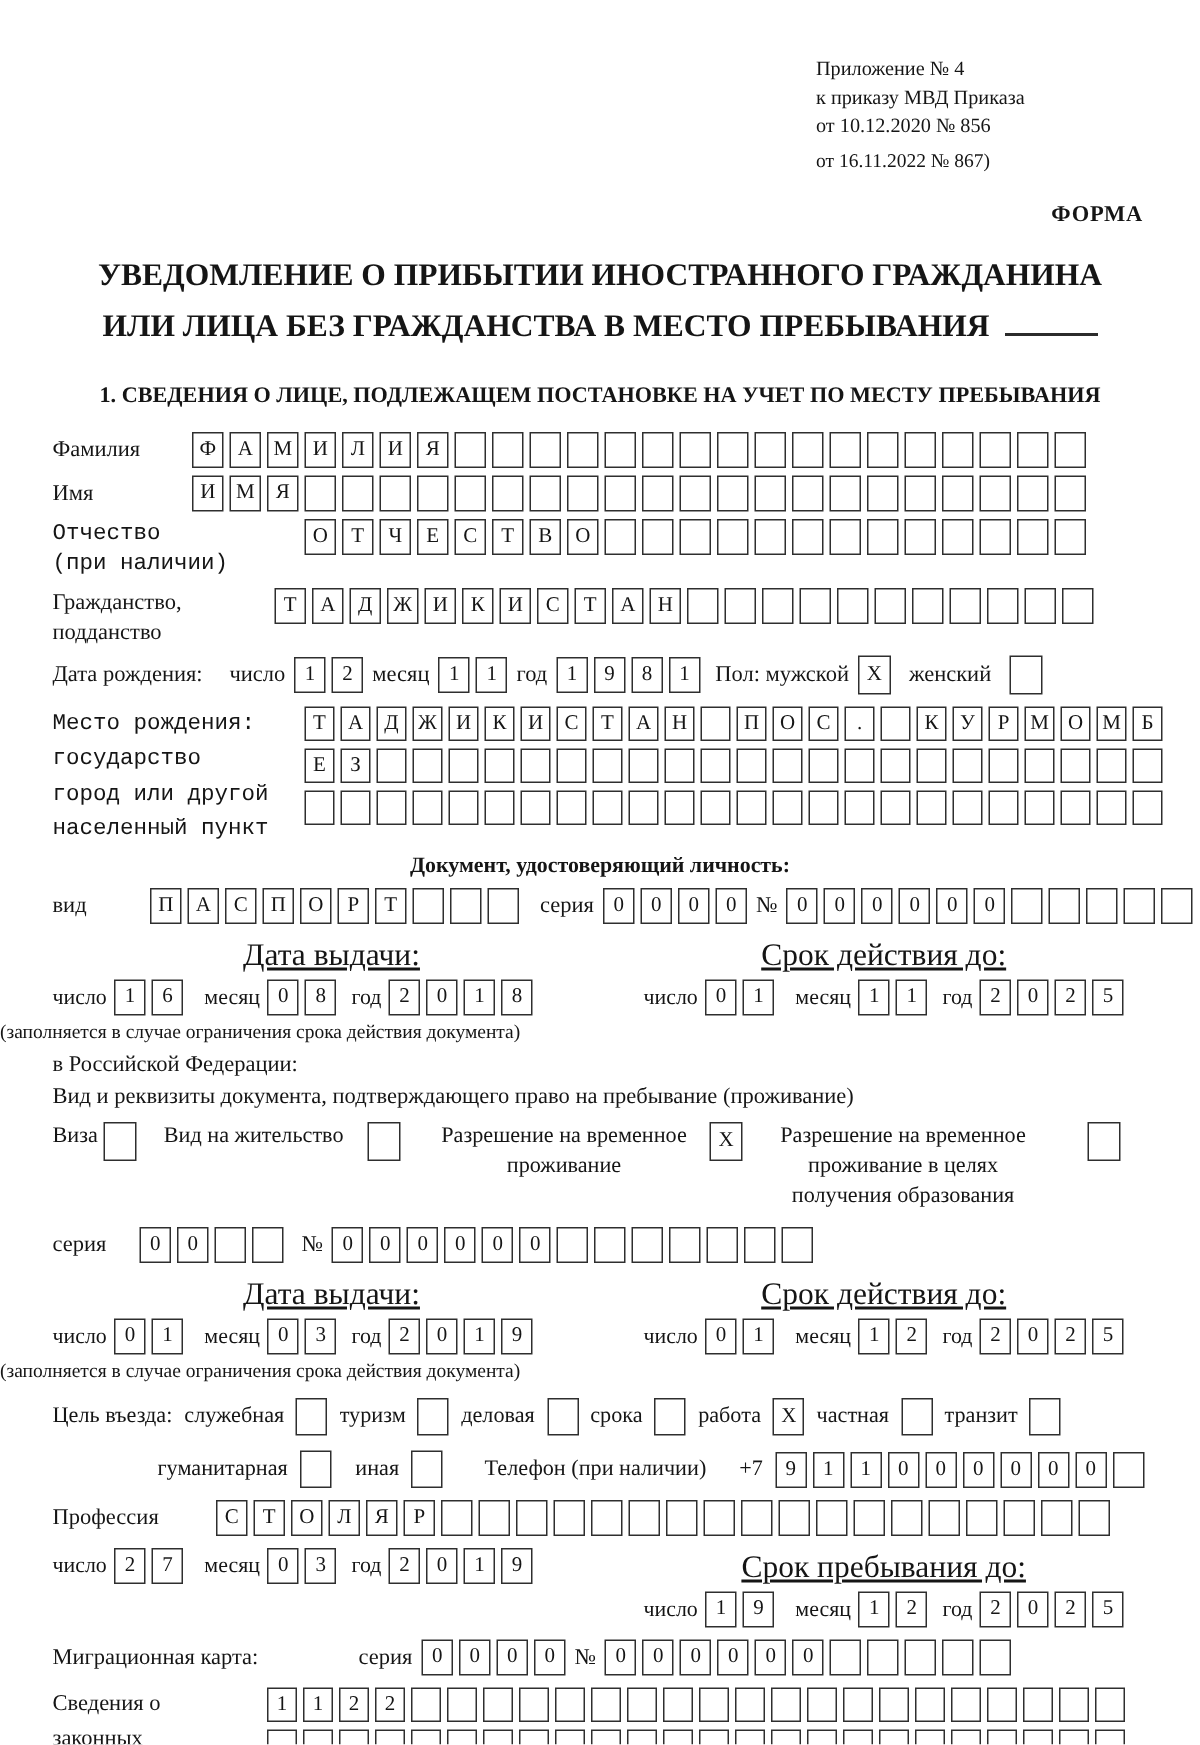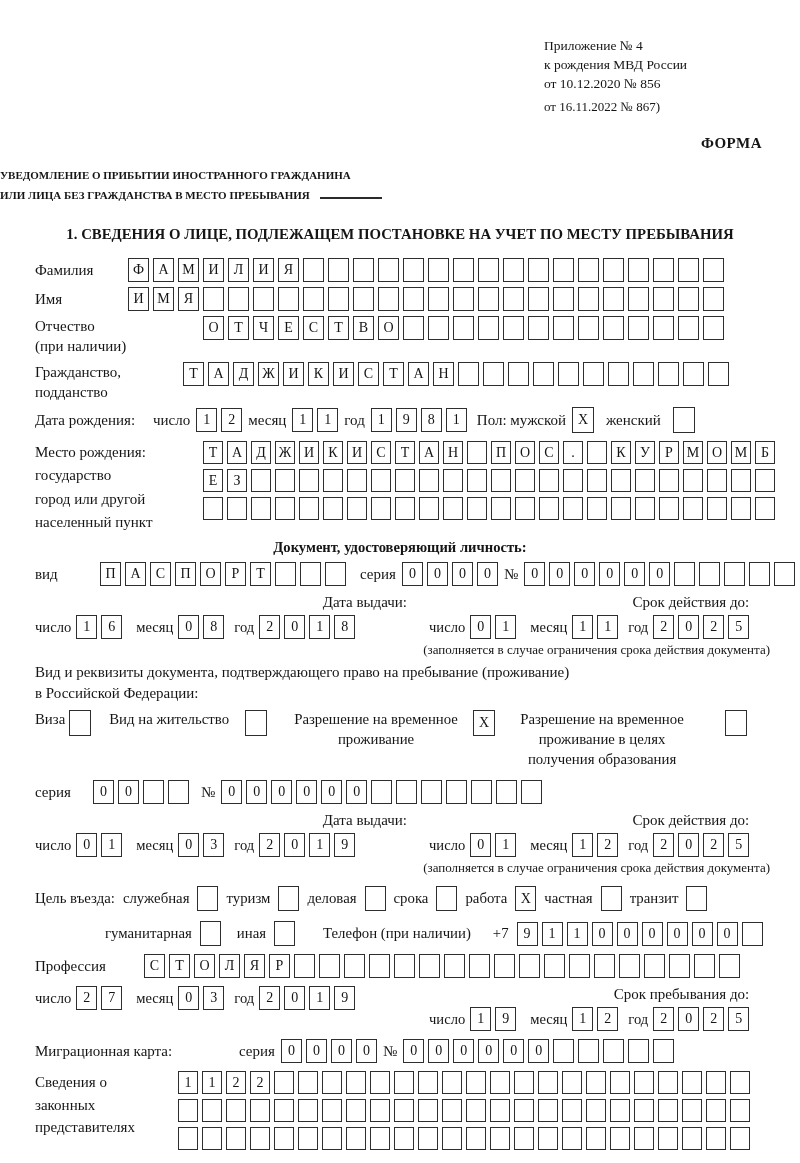--- a/index.html
+++ b/index.html
@@ -3,56 +3,56 @@
 <meta charset="utf-8">
 <style>
   * { box-sizing: border-box; margin: 0; padding: 0; }
   body { width: 800px; background: #ffffff; font-family: "Liberation Serif", "DejaVu Serif", serif; color: #151515; }
   .page { position: relative; width: 800px; height: 1163px; overflow: hidden; background: #fff; }
 
   .appendix { margin: 36px 38px 0 auto; width: 218px; font-size: 13.5px; line-height: 1.42; }
   .appendix .amended { margin-top: 5px; font-size: 13px; }
   .forma { margin-top: 18px; padding-right: 38px; text-align: right; font-weight: bold; font-size: 15px; letter-spacing: 0.5px; }
 
-  .title { margin-top: 15px; font-weight: bold; font-size: 11px; line-height: 1.6; }
+  .title { margin-top: 15px; text-align: center; font-weight: bold; font-size: 21px; line-height: 1.6; }
   .title .underline-slot { display: inline-block; width: 62px; border-bottom: 2.5px solid #2b2b2b; height: 14px; margin-left: 10px; }
 
   .section-heading { margin-top: 22px; text-align: center; font-weight: bold; font-size: 14.8px; }
 
   .rows { margin-top: 15px; }
   .frow { display: flex; align-items: center; margin: 0 0 5px 35px; font-size: 15px; }
   .frow.top { align-items: flex-start; }
   .flabel { flex: none; line-height: 1.35; }
   .w93  { width: 93px; }
   .w148 { width: 148px; }
-  .w168 { width: 168px; }
+  .w168 { width: 168px; font-family: Liberation Mono, monospace; }
   .w143 { width: 143px; }
   .w65  { width: 65px; }
 
   .cells { display: flex; column-gap: 4px; flex: none; }
   .cell { flex: none; width: 21px; height: 24px; border: 1.6px solid #2e2e2e;
           display: flex; align-items: center; justify-content: center;
           font-size: 14px; line-height: 1; }
   .tight .cell { width: 20px; height: 23px; }
   .cellstack { display: flex; flex-direction: column; row-gap: 5px; }
 
   .cb { flex: none; display: inline-flex; align-items: center; justify-content: center;
         width: 22px; height: 26px; border: 1.6px solid #2e2e2e; font-size: 14px; }
 
   .inline-label { margin: 0 6px; white-space: nowrap; }
   .doc-heading { margin-top: 4px; text-align: center; font-weight: bold; font-size: 14.6px; }
 
   .dates { display: flex; margin: 8px 0 2px 35px; }
   .date-group { }
   .dg-left { width: 372px; }
   .dg-right { margin-left: 22px; }
-  .dg-head { text-align: right; font-size: 15px; margin-bottom: 4px; }
+  .dg-head { text-align: center; font-size: 21px; margin-bottom: 4px; text-decoration: underline; }
   .date-line { display: flex; align-items: center; font-size: 14.6px; }
   .date-line .lbl { margin-right: 5px; white-space: nowrap; }
-  .note { text-align: right; padding-right: 30px; font-size: 13px; margin: 3px 0 6px 0; }
+  .note { text-align: left; font-size: 13px; margin: 3px 0 6px 0; }
 
   .plain-line { margin: 4px 0 2px 35px; font-size: 15px; }
 
   .opt-row { display: flex; align-items: flex-start; margin: 8px 0 6px 35px; font-size: 14.8px; }
   .opt { display: flex; align-items: flex-start; justify-content: flex-end; }
   .opt .olabel { line-height: 1.35; }
   .opt .center { text-align: center; }
   .wrap170 { width: 178px; }
   .wrap175 { width: 182px; }
 
@@ -60,21 +60,21 @@
   .purpose-line .cb { width: 21px; height: 25px; }
   .indent105 { margin-left: 105px; }
 </style>
 </head>
 <body>
 
 <div class="page">
 
   <div class="appendix">
     <div>Приложение № 4</div>
-    <div>к рождения МВД России</div>
+    <div>к приказу МВД Приказа</div>
     <div>от 10.12.2020 № 856</div>
     <div class="amended">
       <div>от 16.11.2022 № 867)</div>
     </div>
   </div>
   <div class="forma">ФОРМА</div>
 
   <div class="title">
     <div>УВЕДОМЛЕНИЕ О ПРИБЫТИИ ИНОСТРАННОГО ГРАЖДАНИНА</div>
     <div><span>ИЛИ ЛИЦА БЕЗ ГРАЖДАНСТВА В МЕСТО ПРЕБЫВАНИЯ</span><span class="underline-slot"></span></div>
@@ -398,22 +398,22 @@
               <span class="cell">2</span>
               <span class="cell">0</span>
               <span class="cell">2</span>
               <span class="cell">5</span>
             </span>
         </div>
       </div>
     </div>
     <div class="note">(заполняется в случае ограничения срока действия документа)</div>
 
+    <div class="plain-line">в Российской Федерации:</div>
     <div class="plain-line">Вид и реквизиты документа, подтверждающего право на пребывание (проживание)</div>
-    <div class="plain-line">в Российской Федерации:</div>
 
     <div class="opt-row">
       <div class="opt">
         <span class="olabel">Виза</span>
         <span class="cb" style="margin-left:4px;"></span>
       </div>
       <div class="opt" style="margin-left:18px;">
         <span class="olabel">Вид на жительство</span>
         <span class="cb" style="margin-left:16px;"></span>
       </div>

